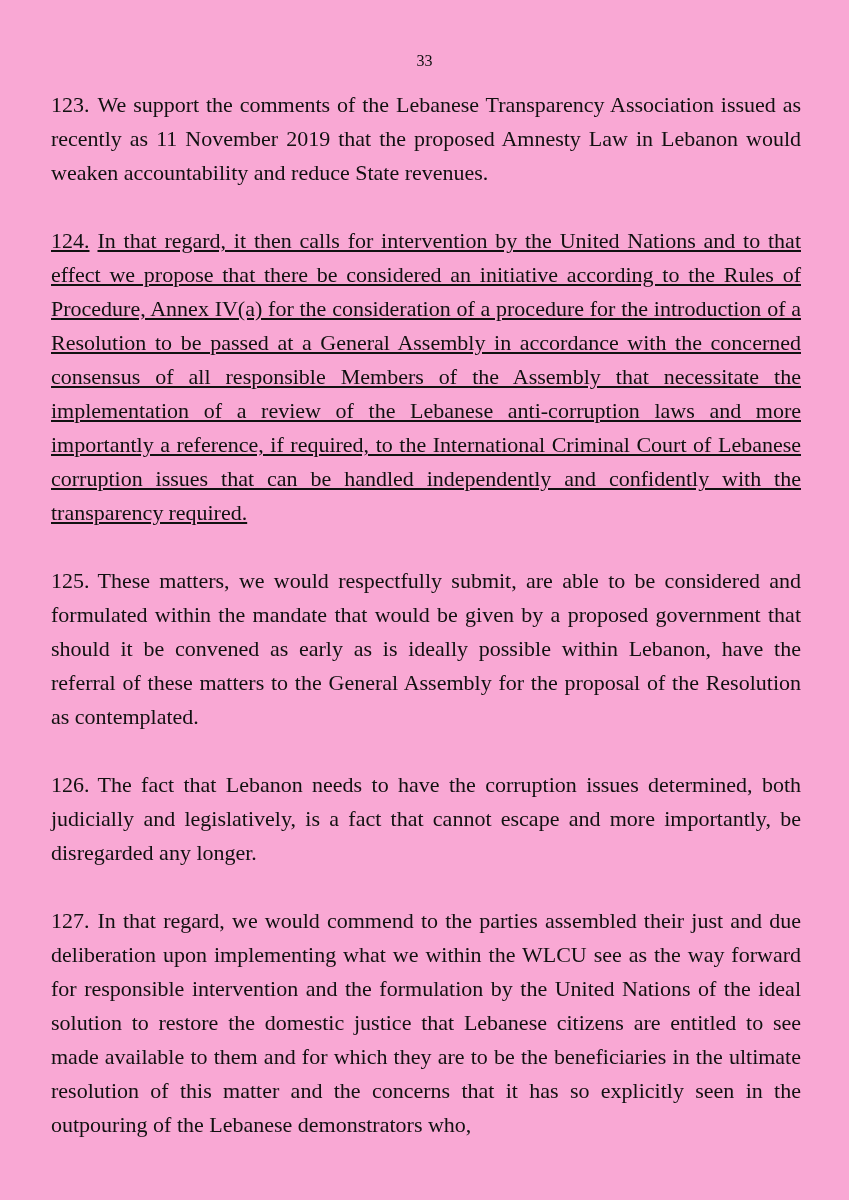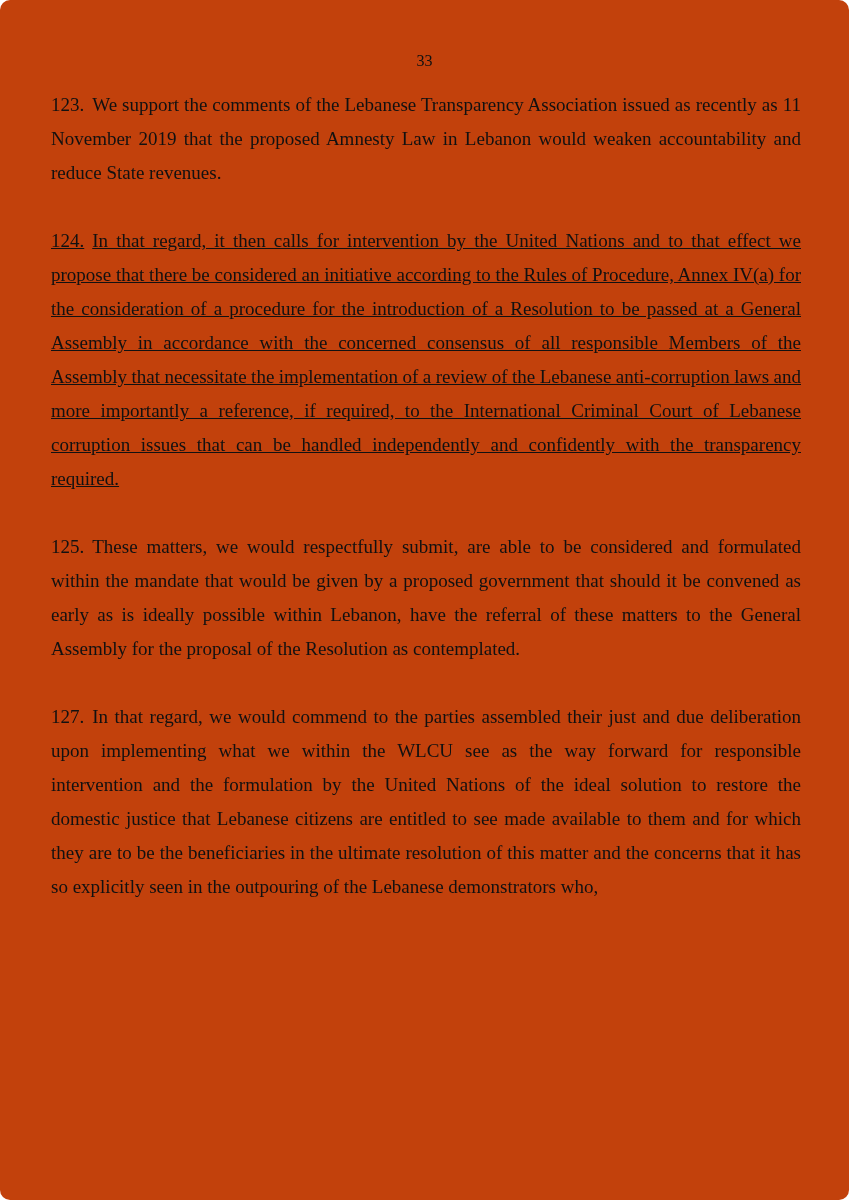--- a/index.html
+++ b/index.html
@@ -1,43 +1,43 @@
 <!DOCTYPE html>
 <html><head>
   <meta charset="utf-8">
   <style>
     html, body { margin: 0; padding: 0; background: #ffffff; }
     body { width: 849px; height: 1200px; position: relative; overflow: hidden; }
     .page {
       position: absolute; left: 0; top: 0; width: 849px; height: 1200px;
-      background: #c2410c; color: #111111;
+      background: #f9a8d4; color: #111111;
       font-family: "Liberation Serif", "DejaVu Serif", serif;
-      border-radius: 10px;
     }
     .page-number {
       position: absolute; top: 51px; left: 0; width: 849px; text-align: center;
       font-size: 16px; line-height: 20px;
     }
     .body { position: absolute; left: 51px; top: 88px; width: 750px; }
     .para {
-      font-size: 19px; line-height: 34px; text-align: justify;
+      font-size: 22px; line-height: 34px; text-align: justify;
       margin: 0 0 34px 0; text-align-last: left;
     }
     .para .num { display: inline; margin-right: 8px; }
     .para.tight { word-spacing: -0.5px; text-decoration: underline; }
   </style>
 </head>
 <body>
 
 <div class="page">
   <div class="page-number">33</div>
 
   <div class="body">
     <p class="para"><span class="num">123.</span><span>We support the comments of the Lebanese Transparency Association issued as recently as 11 November 2019 that the proposed Amnesty Law in Lebanon would weaken accountability and reduce State revenues.</span></p>
 
     <p class="para tight"><span class="num">124.</span><span>In that regard, it then calls for intervention by the United Nations and to that effect we propose that there be considered an initiative according to the Rules of Procedure, Annex IV(a) for the consideration of a procedure for the introduction of a Resolution to be passed at a General Assembly in accordance with the concerned consensus of all responsible Members of the Assembly that necessitate the implementation of a review of the Lebanese anti-corruption laws and more importantly a reference, if required, to the International Criminal Court of Lebanese corruption issues that can be handled independently and confidently with the transparency required.</span></p>
 
     <p class="para"><span class="num">125.</span><span>These matters, we would respectfully submit, are able to be considered and formulated within the mandate that would be given by a proposed government that should it be convened as early as is ideally possible within Lebanon, have the referral of these matters to the General Assembly for the proposal of the Resolution as contemplated.</span></p>
 
+    <p class="para"><span class="num">126.</span><span>The fact that Lebanon needs to have the corruption issues determined, both judicially and legislatively, is a fact that cannot escape and more importantly, be disregarded any longer.</span></p>
 
     <p class="para"><span class="num">127.</span><span>In that regard, we would commend to the parties assembled their just and due deliberation upon implementing what we within the WLCU see as the way forward for responsible intervention and the formulation by the United Nations of the ideal solution to restore the domestic justice that Lebanese citizens are entitled to see made available to them and for which they are to be the beneficiaries in the ultimate resolution of this matter and the concerns that it has so  explicitly seen in the outpouring of the Lebanese demonstrators who,</span></p>
   </div>
 </div>
 
 </body></html>

